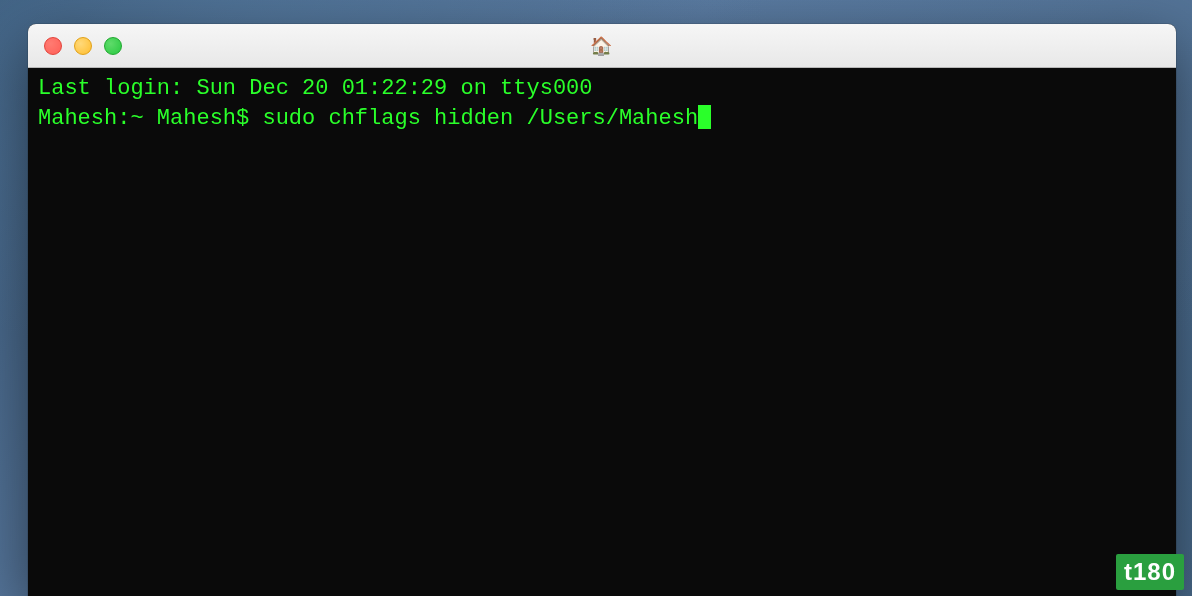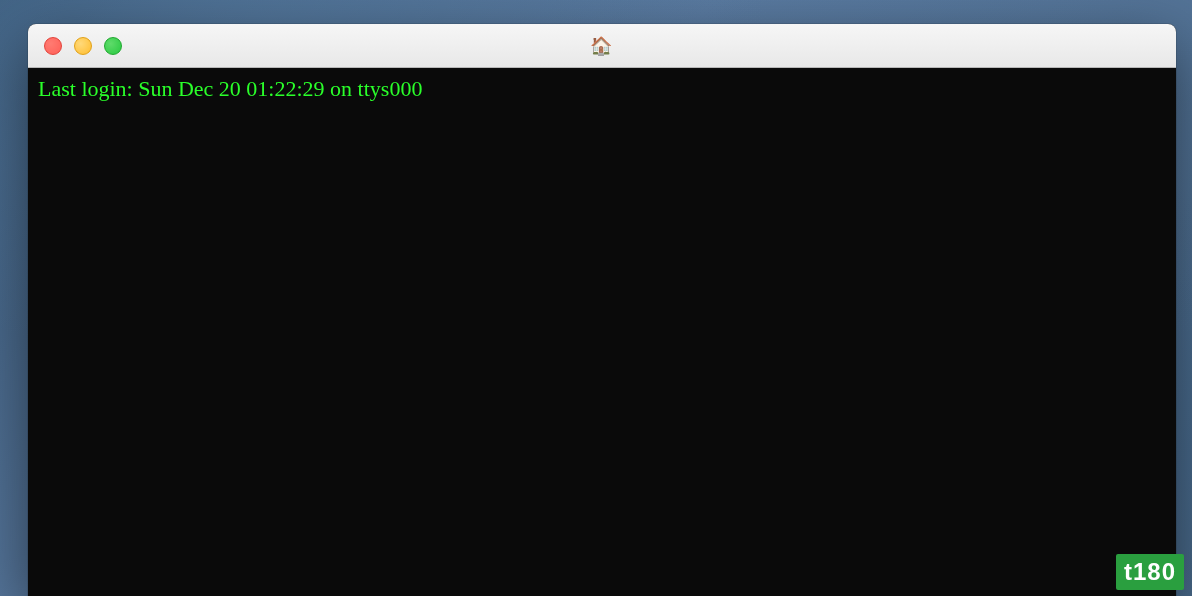--- a/index.html
+++ b/index.html
@@ -71,21 +71,21 @@
       color: #4a4a4a;
     }
     .home-icon {
       font-size: 18px;
       filter: grayscale(0.3);
     }
     .terminal-body {
       flex: 1;
       background: #0a0a0a;
       padding: 6px 10px;
-      font-family: Liberation Serif, serif;
+      font-family: Liberation Mono, monospace;
       font-size: 22px;
       line-height: 1.35;
       color: #2aff2a;
       overflow: hidden;
     }
     .term-line {
       white-space: pre;
     }
     .cursor {
       display: inline-block;
@@ -121,16 +121,17 @@
       <div class="light close"></div>
       <div class="light min"></div>
       <div class="light max"></div>
     </div>
     <div class="title-center">
       <span class="home-icon">🏠</span>
     </div>
   </div>
   <div class="terminal-body">
     <div class="term-line">Last login: Sun Dec 20 01:22:29 on ttys000</div>
+    <div class="term-line"><span>Mahesh:~ Mahesh$ sudo chflags hidden /Users/Mahesh</span><span class="cursor"></span></div>
   </div>
 </div>
 
 <div class="watermark">t180</div>
 
 </body></html>

